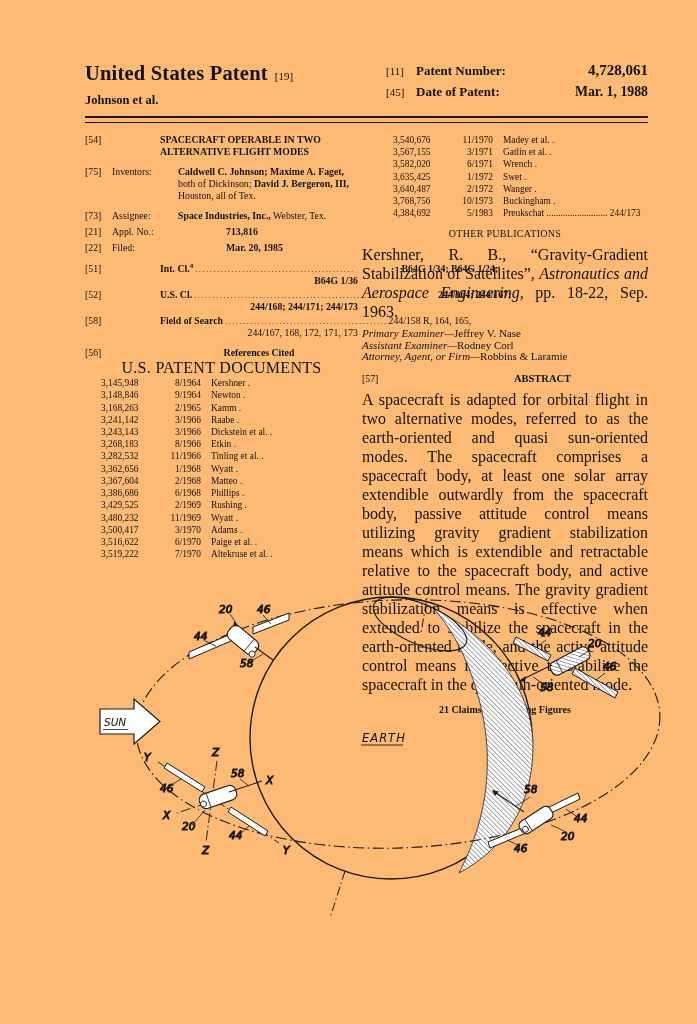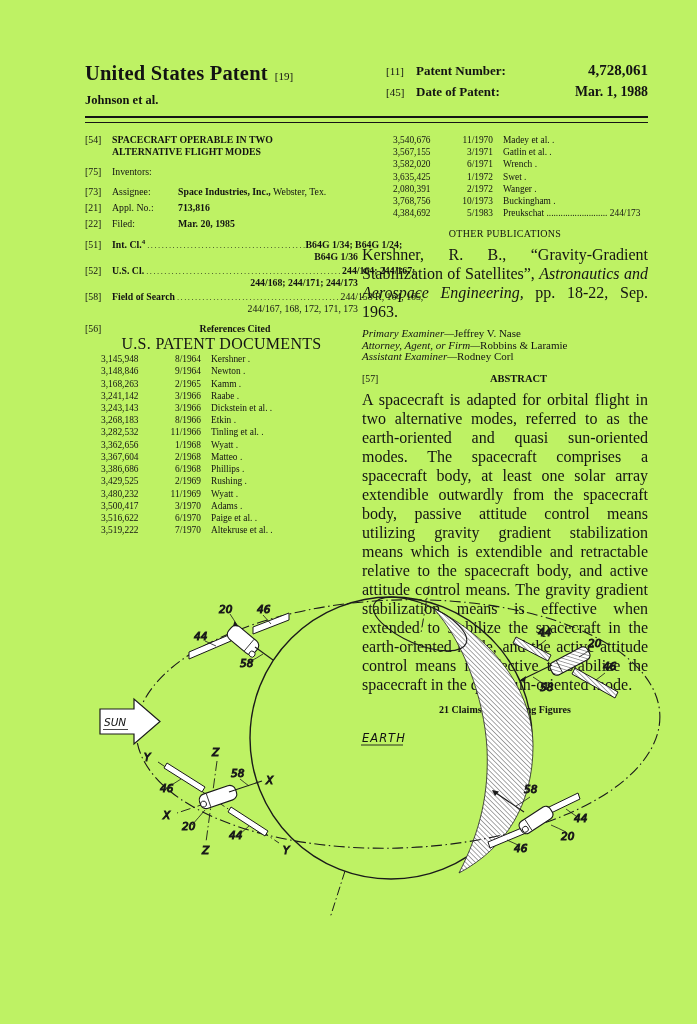--- a/index.html
+++ b/index.html
@@ -1,16 +1,16 @@
 <!DOCTYPE html>
 <html><head>
 <meta charset="utf-8">
 <style>
   html,body{margin:0;padding:0;background:#e9e9e9;}
-  .page{position:relative;width:697px;height:1024px;background:#bef264;color:#131313;
+  .page{position:relative;width:697px;height:1024px;background:#fdba74;color:#131313;
         font-family:"Liberation Serif",serif;overflow:hidden;margin:0 auto;}
   
   .hdr{position:absolute;left:85px;top:62px;width:563px;display:flex;justify-content:space-between;}
   .h-title{font-size:20.5px;font-weight:bold;letter-spacing:.2px;}
   .h-tag19{font-size:11px;font-weight:normal;margin-left:7px;}
   .h-party{font-size:12.5px;font-weight:bold;margin-top:8px;}
   .h-right{width:262px;}
   .h-row{display:flex;align-items:baseline;margin-bottom:5px;}
   .h-tag{font-size:11px;width:30px;flex:none;}
   .h-lbl{font-size:13px;font-weight:bold;flex:none;}
@@ -19,21 +19,21 @@
   .rule{position:absolute;left:85px;top:116px;width:563px;height:4px;
         border-top:2.5px solid #151515;border-bottom:1px solid #151515;}
   
   .col{position:absolute;top:134px;font-size:9.8px;line-height:12px;}
   .col-left{left:85px;width:273px;}
   .col-right{left:362px;width:286px;}
   .frow{display:flex;align-items:baseline;}
   .tagc{width:27px;flex:none;font-size:9.8px;}
   .flabel{width:66px;flex:none;}
   .fvalue{flex:1;}
-  .b{font-weight:bold;}
+  .b{font-weight:bold;margin-left:48px;}
   .m8{margin-bottom:8px;} .m6{margin-bottom:6px;} .m4{margin-bottom:4px;} .m2{margin-bottom:2px;}
   .leader{display:flex;align-items:baseline;}
   .dots{flex:1;overflow:hidden;white-space:nowrap;font-size:8.5px;letter-spacing:1.5px;padding:0 2px;}
   .dots::after{content:"....................................................................";}
   .line2{text-align:right;}
   .center{text-align:center;}
   .caps{letter-spacing:.3px;}
   .refs{padding-left:16px;margin-top:3px;}
   .refs-r{padding-left:31px;}
   .refrow{display:grid;grid-template-columns:60px 48px 1fr;line-height:12.2px;font-size:9.4px;}
@@ -77,20 +77,21 @@
   <div class="rule"></div>
 
   <div class="col col-left">
     <div class="frow m8">
       <span class="tagc">[54]</span>
       <span class="fvalue b" style="width:220px;flex:none;">SPACECRAFT OPERABLE IN TWO ALTERNATIVE FLIGHT MODES</span>
     </div>
     <div class="frow m8">
       <span class="tagc">[75]</span>
       <span class="flabel">Inventors:</span>
+      <span class="fvalue"><b>Caldwell C. Johnson; Maxime A. Faget,</b><span> both of Dickinson; </span><b>David J. Bergeron, III,</b><span> Houston, all of Tex.</span></span>
     </div>
     <div class="frow m4">
       <span class="tagc">[73]</span>
       <span class="flabel">Assignee:</span>
       <span class="fvalue"><b>Space Industries, Inc.,</b><span> Webster, Tex.</span></span>
     </div>
     <div class="frow m4">
       <span class="tagc">[21]</span>
       <span class="flabel">Appl. No.:</span>
       <span class="fvalue b">713,816</span>
@@ -254,21 +255,21 @@
         </div>
 
 
         <div class="refrow">
           <span>3,635,425</span>
           <span class="rd">1/1972</span>
           <span class="rn">Swet .</span>
         </div>
 
         <div class="refrow">
-          <span>2,080,391</span>
+          <span>3,640,487</span>
           <span class="rd">2/1972</span>
           <span class="rn">Wanger .</span>
         </div>
 
         <div class="refrow">
           <span>3,768,756</span>
           <span class="rd">10/1973</span>
           <span class="rn">Buckingham .</span>
         </div>
 
@@ -282,25 +283,25 @@
     <div class="pub" style="margin-top:5px;">
       <span>Kershner, R. B., “Gravity-Gradient Stabilization of Satellites”, </span><i>Astronautics and Aerospace Engineering,</i><span> pp. 18-22, Sep. 1963.</span>
     </div>
     <div style="margin-top:7px;">
 
         <div class="exam">
           <i>Primary Examiner—</i><span>Jeffrey V. Nase</span>
         </div>
 
         <div class="exam">
+          <i>Assistant Examiner—</i><span>Rodney Corl</span>
+        </div>
+
+        <div class="exam">
           <i>Attorney, Agent, or Firm—</i><span>Robbins &amp; Laramie</span>
-        </div>
-
-        <div class="exam">
-          <i>Assistant Examiner—</i><span>Rodney Corl</span>
         </div>
       </div>
     <div class="frow" style="margin-top:10px;">
       <span class="tagc">[57]</span>
       <span class="fvalue center b" style="font-size:10.5px;">ABSTRACT</span>
     </div>
     <div class="abstract" style="margin-top:5px;">A spacecraft is adapted for orbital flight in two alternative modes, referred to as the earth-oriented and quasi sun-oriented modes. The spacecraft comprises a spacecraft body, at least one solar array extendible outwardly from the spacecraft body, passive attitude control means utilizing gravity gradient stabilization means which is extendible and retractable relative to the spacecraft body, and active attitude control means. The gravity gradient stabilization means is effective when extended to stabilize the spacecraft in the earth-oriented mode, and the active attitude control means is effective to stabilize the spacecraft in the quasi sun-oriented mode.</div>
     <div class="claims">21 Claims, 14 Drawing Figures</div>
   </div>
 

